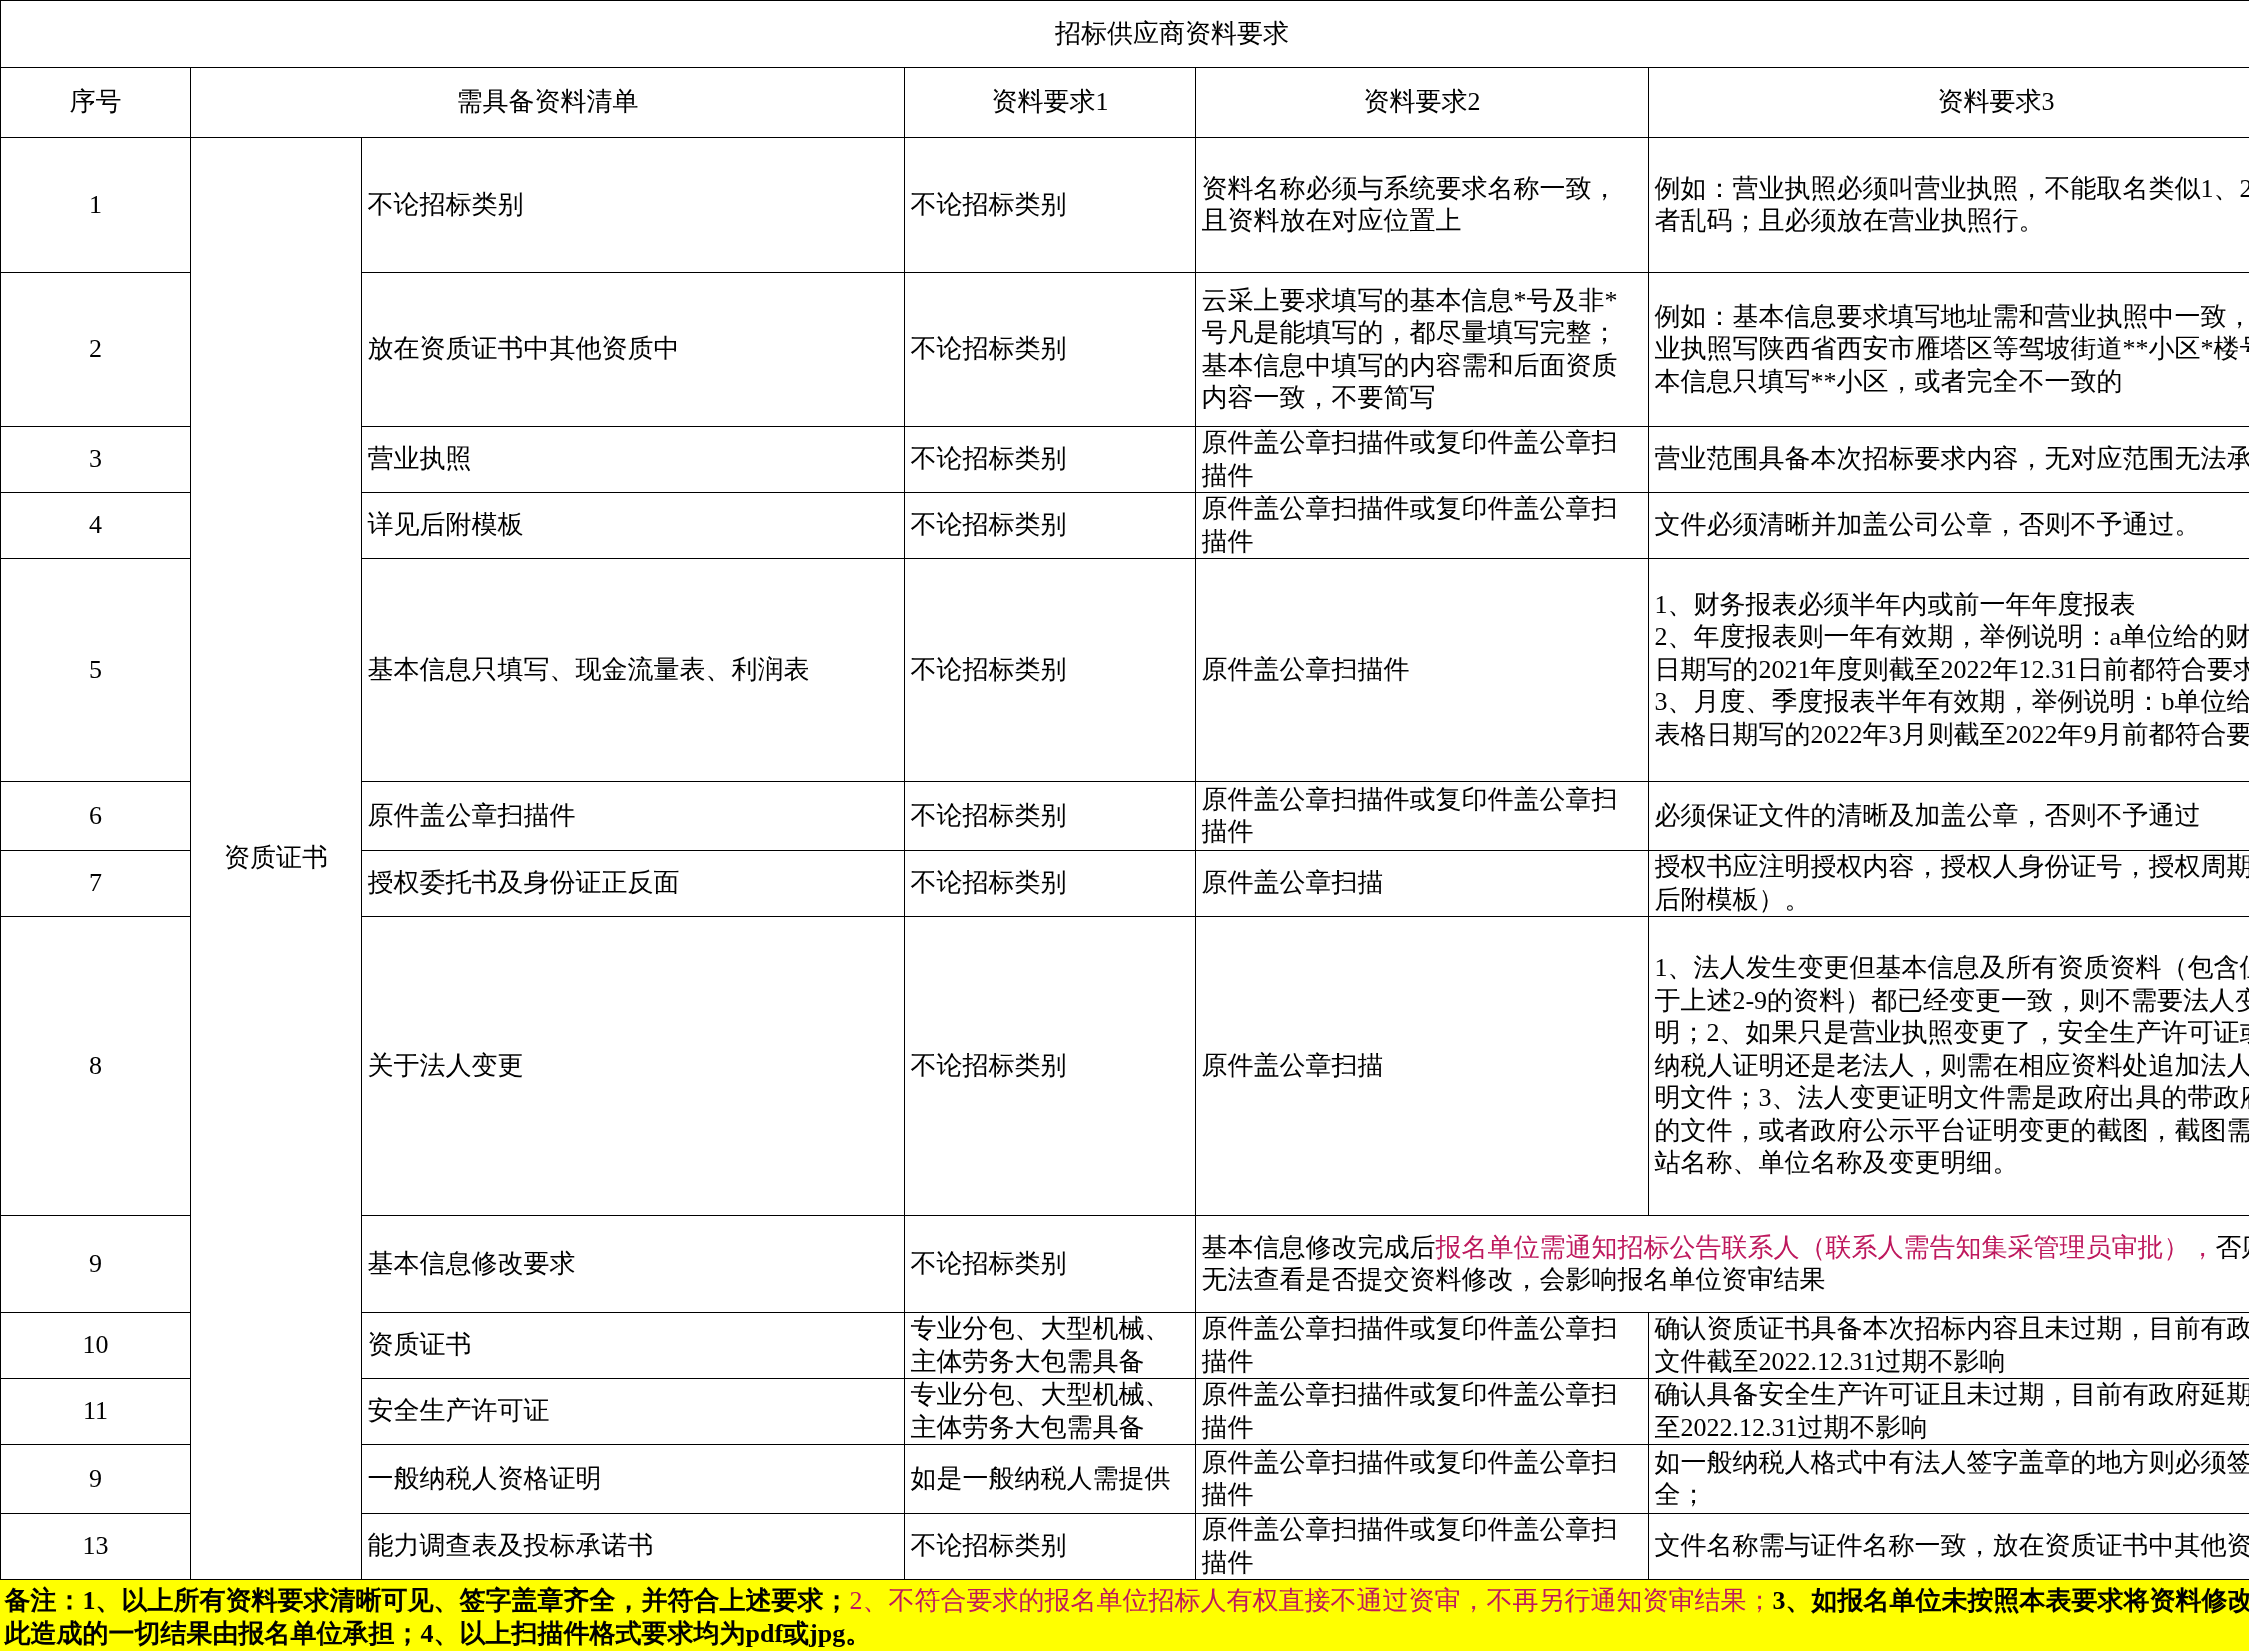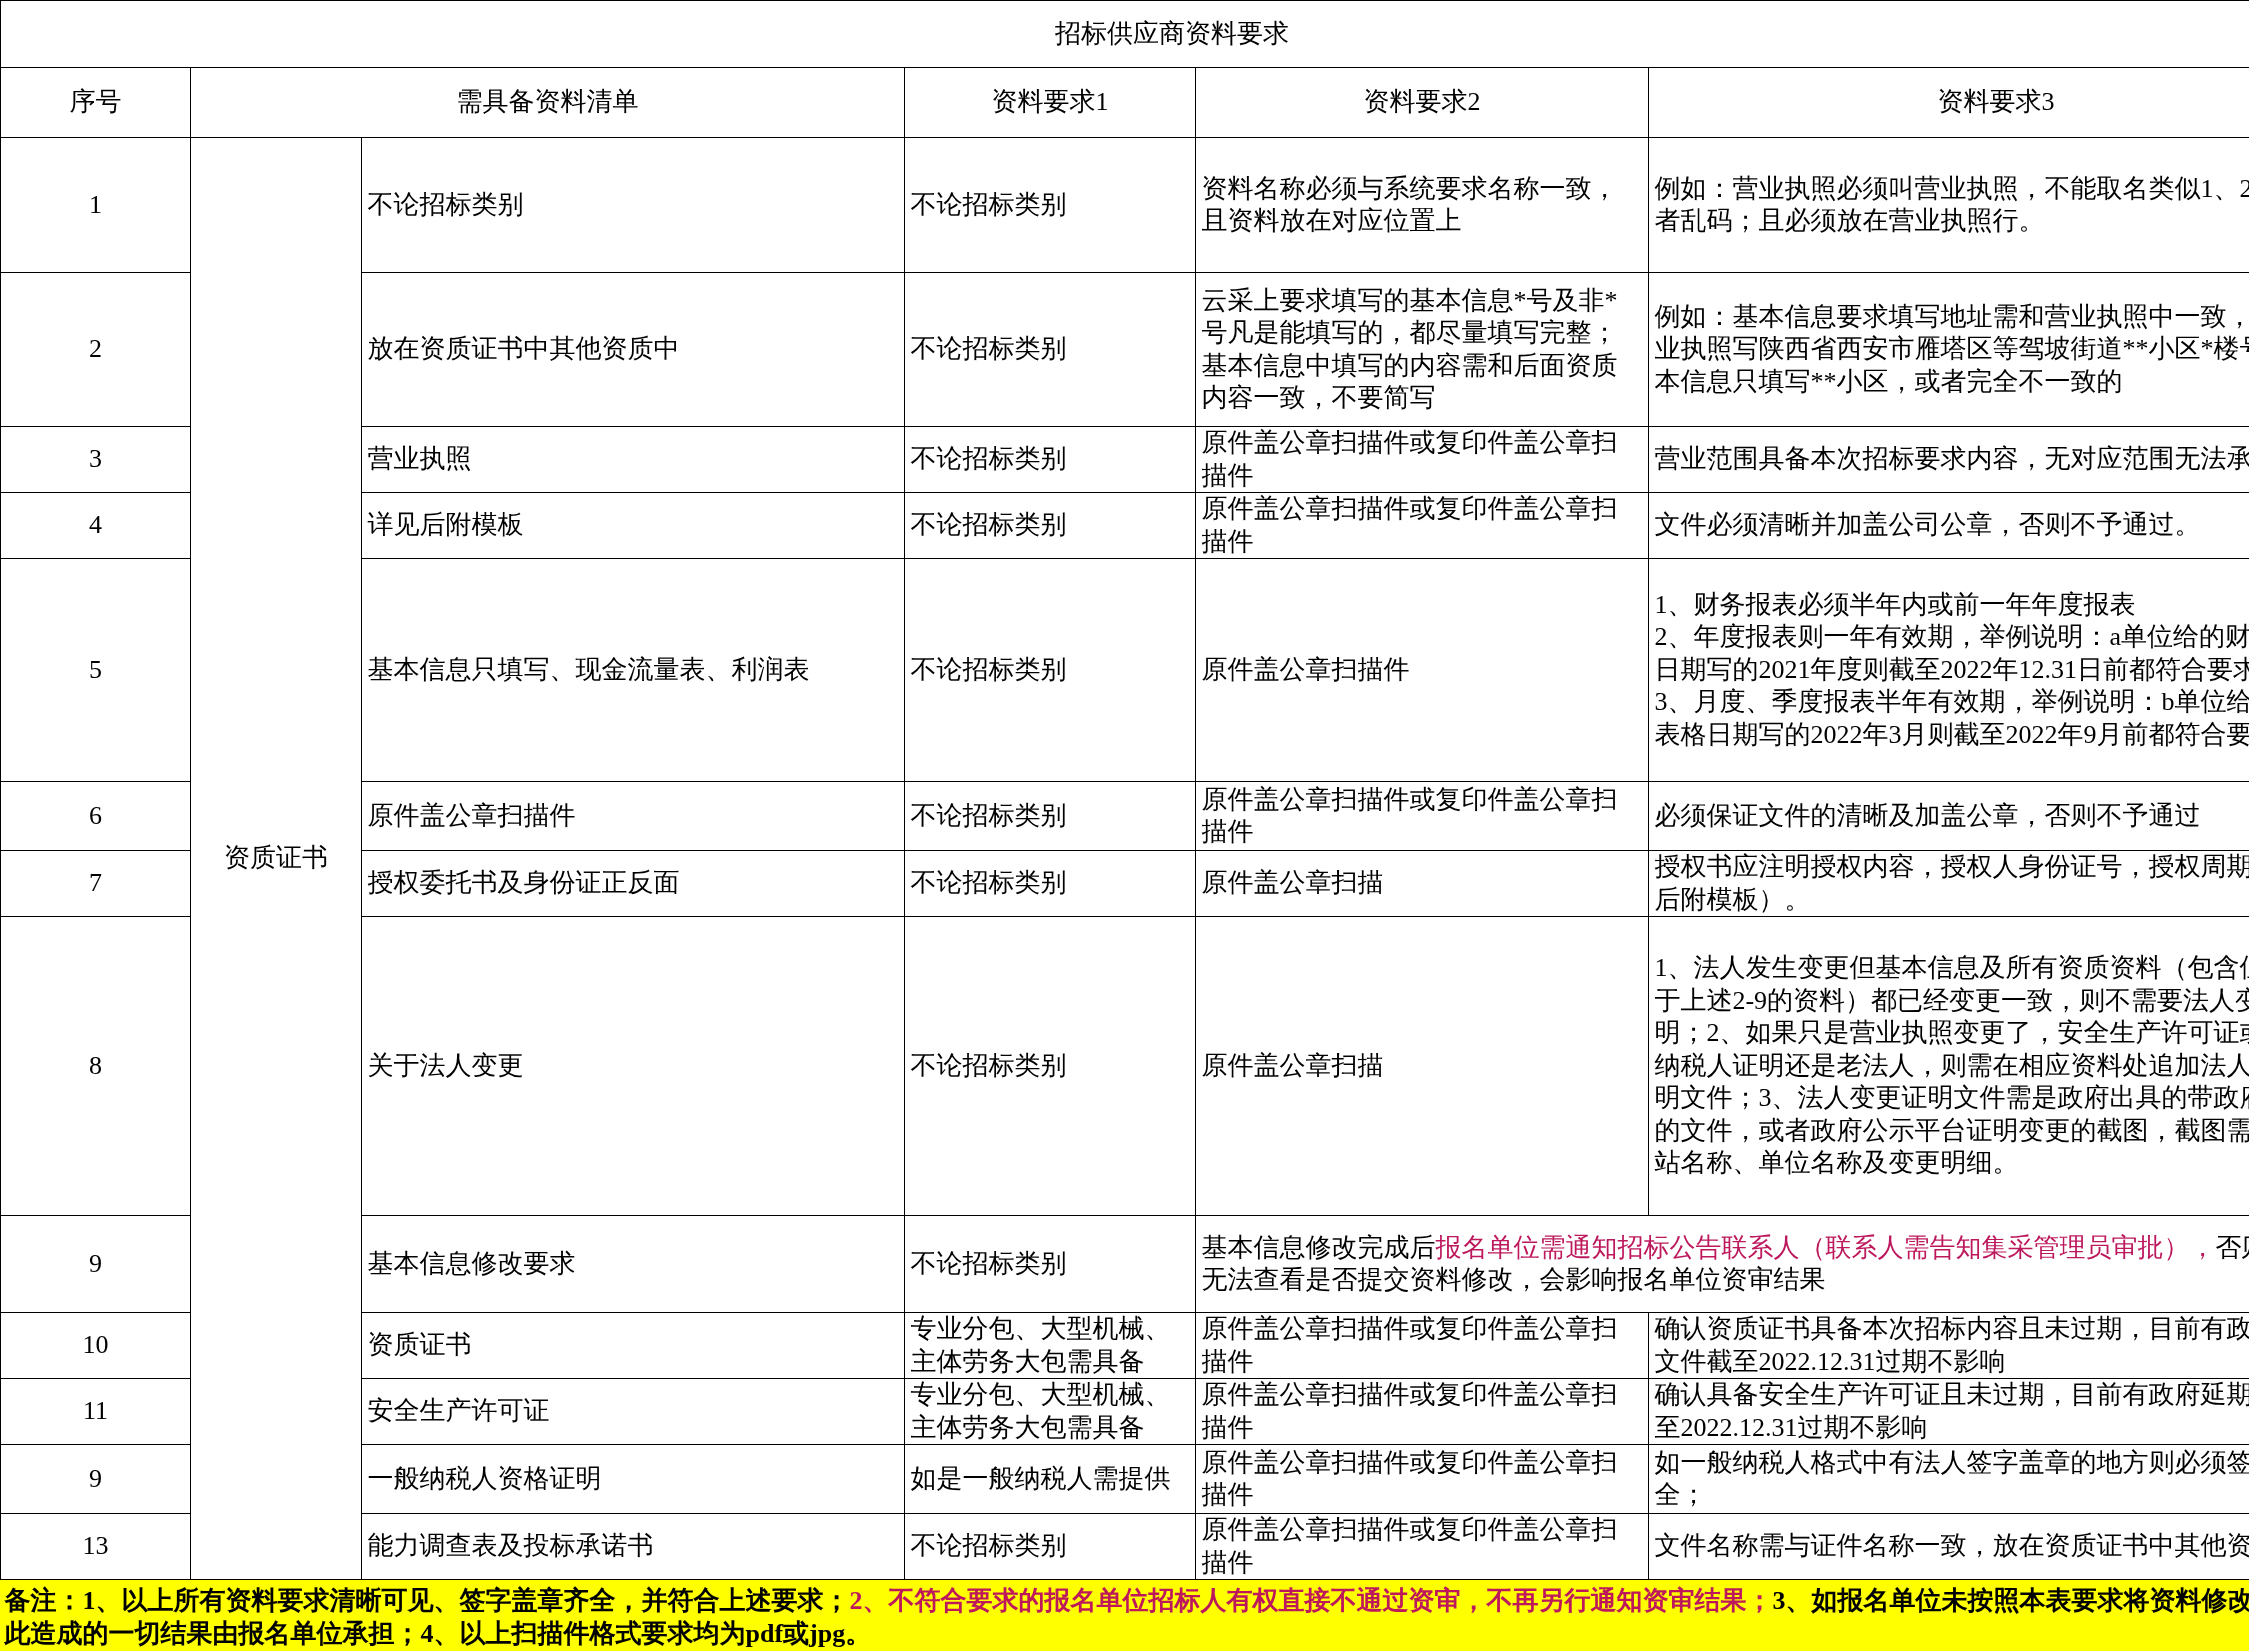--- a/index.html
+++ b/index.html
@@ -44,21 +44,21 @@
     width:2344px;
     min-height:81px;
     box-sizing:border-box;
     background:#ffff00;
     font-size:26px;
     font-weight:bold;
     line-height:1.3;
     padding:3.6px 4.5px 3.6px 4.5px;
     word-break:break-all;
   }
-  .note .red{font-weight:bold;}
+  .note .red{font-weight:normal;}
 </style>
 </head>
 <body>
 
 <div class="page">
   <table class="req">
     <colgroup>
       <col style="width:190px">
       <col style="width:171px">
       <col style="width:543px">

